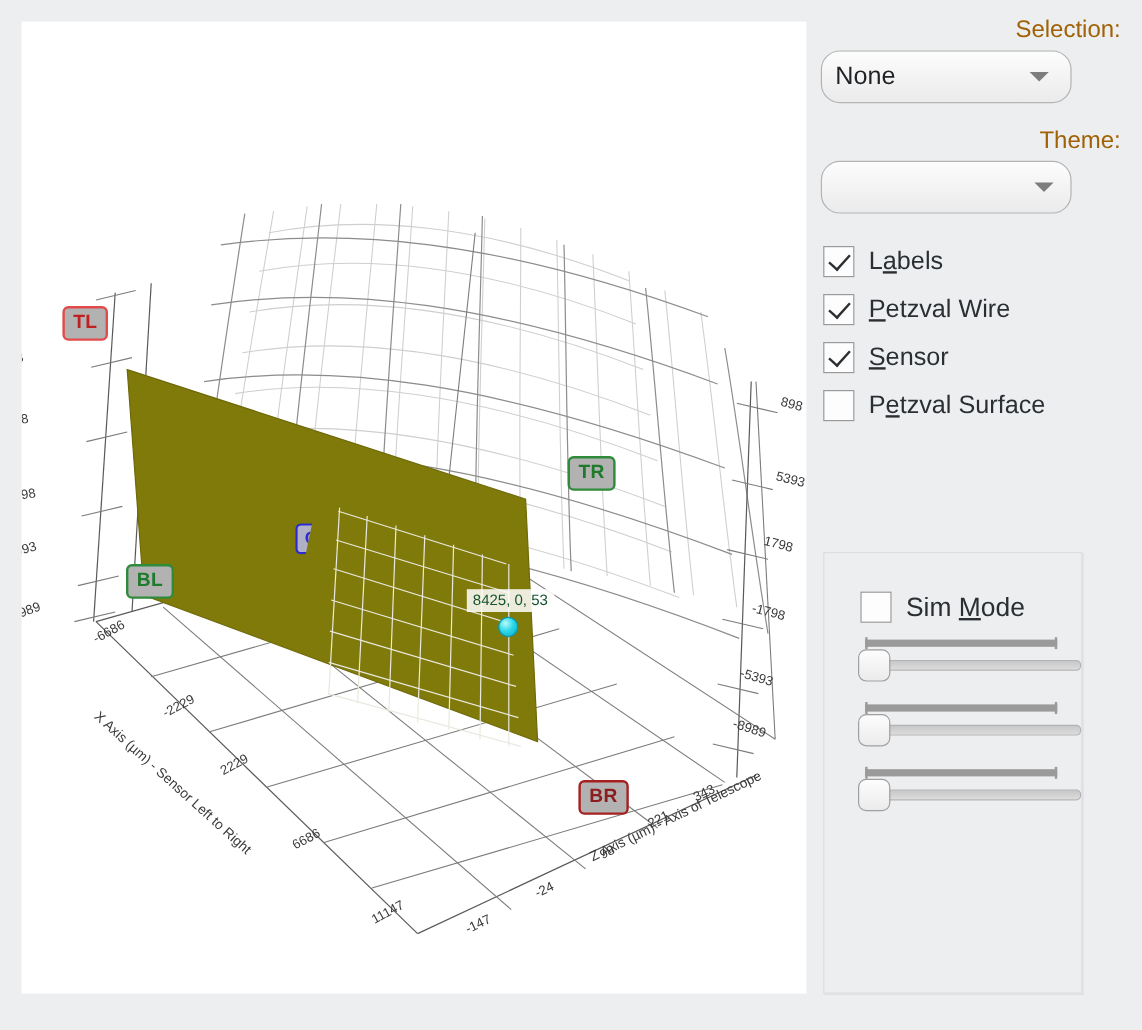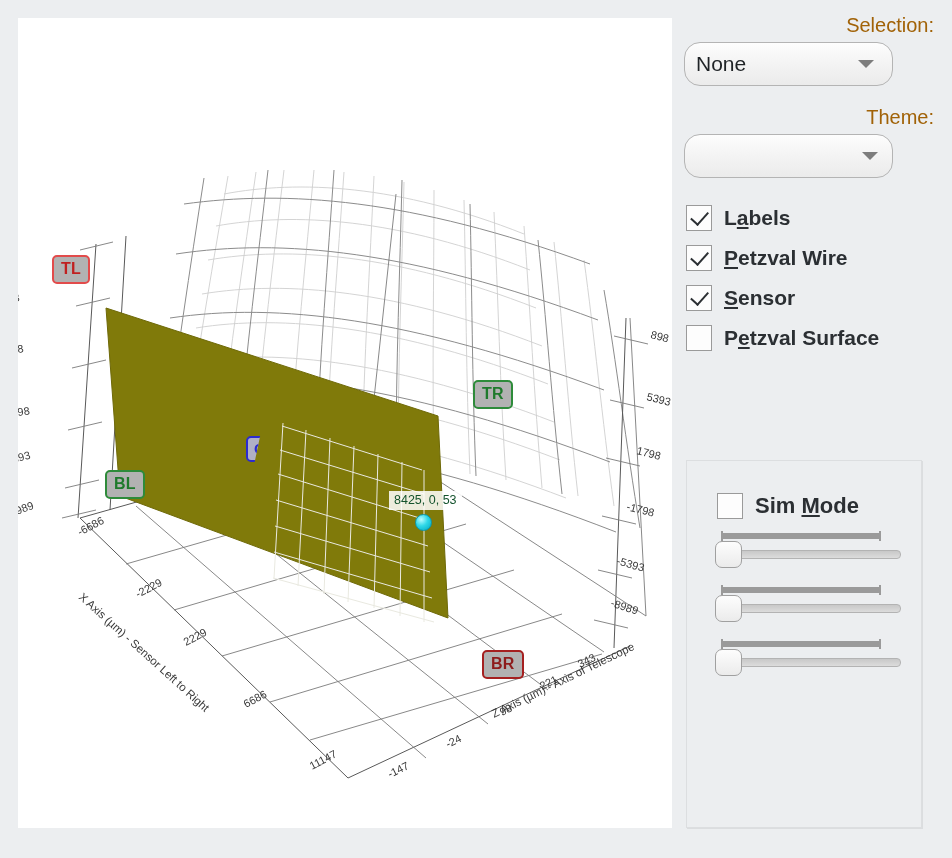--- a/index.html
+++ b/index.html
@@ -100,25 +100,25 @@
     background:#fdfdfd;border:1px solid #9a9a9a;
     display:flex;align-items:center;justify-content:center;
     flex:0 0 auto;
   }
   .check-box.on:after{
     content:"";
     width:8px;height:15px;
     border:solid #2b2f33;border-width:0 2.6px 2.6px 0;
     transform:rotate(42deg) translate(-1px,-2px);
   }
-  .check-text{font-size:21px;color:#2b2f33;white-space:nowrap;font-weight:bold;}
+  .check-text{font-size:21px;color:#2b2f33;white-space:nowrap;}
   .acc{text-decoration:underline;}
 
   #sim-panel{
-    position:absolute;left:2px;top:446px;width:236px;height:368px;
+    position:absolute;left:2px;top:446px;width:216px;height:368px;
     background:#eceef0;
     border:1px solid #dcdee0;
     box-shadow:1px 1px 0 rgba(0,0,0,.07);
     box-sizing:border-box;
   }
   #sim-mode-row{margin:28px 0 0 30px;height:34px;}
   #sim-mode-row .check-box{width:26px;height:26px;}
   #sim-mode-row .check-text{font-size:22px;}
 
   .slider{position:relative;width:186px;height:46px;margin:8px 0 0 28px;}

